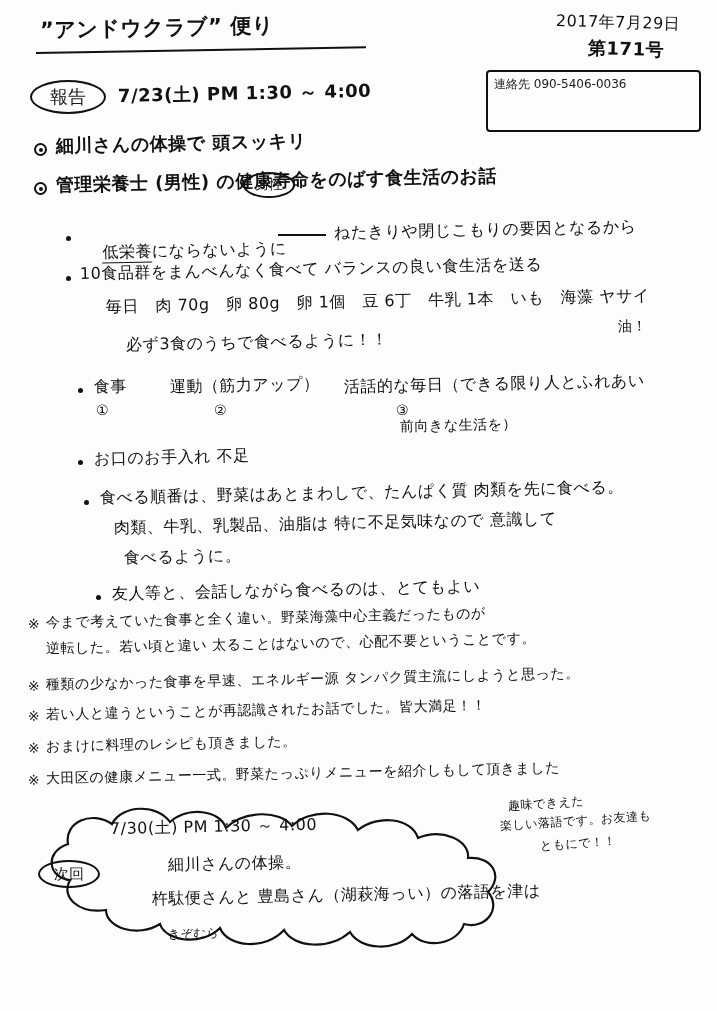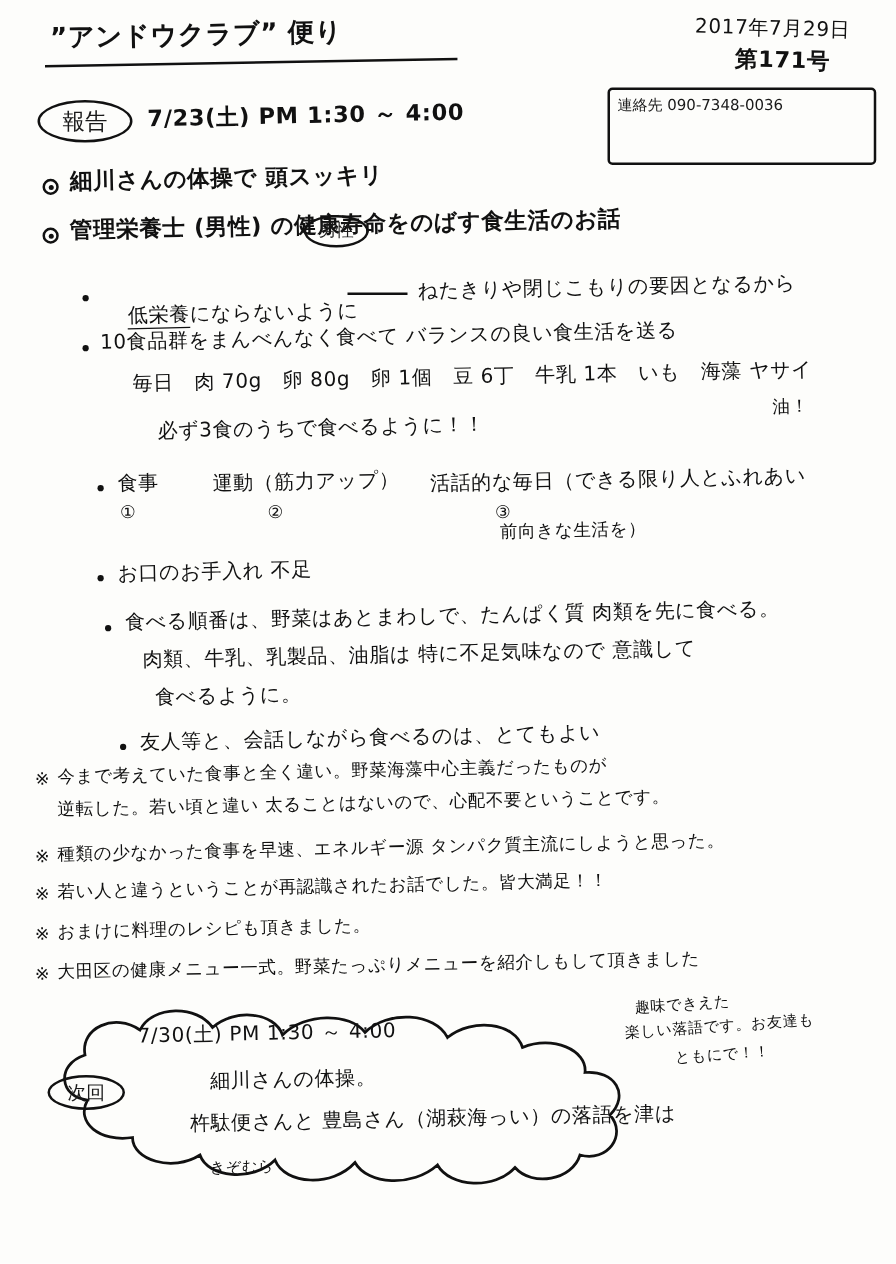--- a/index.html
+++ b/index.html
@@ -131,21 +131,21 @@
 
 <div class="page">
 
   <div class="hw sz-xl slant" style="left:40px; top:18px;">”アンドウクラブ” 便り</div>
   <div class="title-rule"></div>
 
   <div class="hw sz-md slant-r" style="left:556px; top:12px;">2017年7月29日</div>
   <div class="hw sz-lg slant-r" style="left:588px; top:38px;">第171号</div>
 
   <div class="memo-box" style="left:486px; top:70px; width:215px; height:62px;">
-    <span class="memo-line">連絡先 090-7348-0036</span>
+    <span class="memo-line">連絡先 090-5406-0036</span>
   </div>
 
   <div class="oval-box sz-lg" style="left:30px; top:80px; width:76px; height:34px;">報告</div>
   <div class="hw sz-lg slant" style="left:118px; top:86px;">7/23(土) PM 1:30 ～ 4:00</div>
 
   <div class="ring-bullet" style="left:34px; top:143px;"></div>
   <div class="hw sz-lg slant" style="left:56px; top:136px;">細川さんの体操で 頭スッキリ</div>
 
   <div class="ring-bullet" style="left:34px; top:182px;"></div>
   <div class="hw sz-lg slant" style="left:56px; top:175px;">管理栄養士 (男性) の健康寿命をのばす食生活のお話</div>

